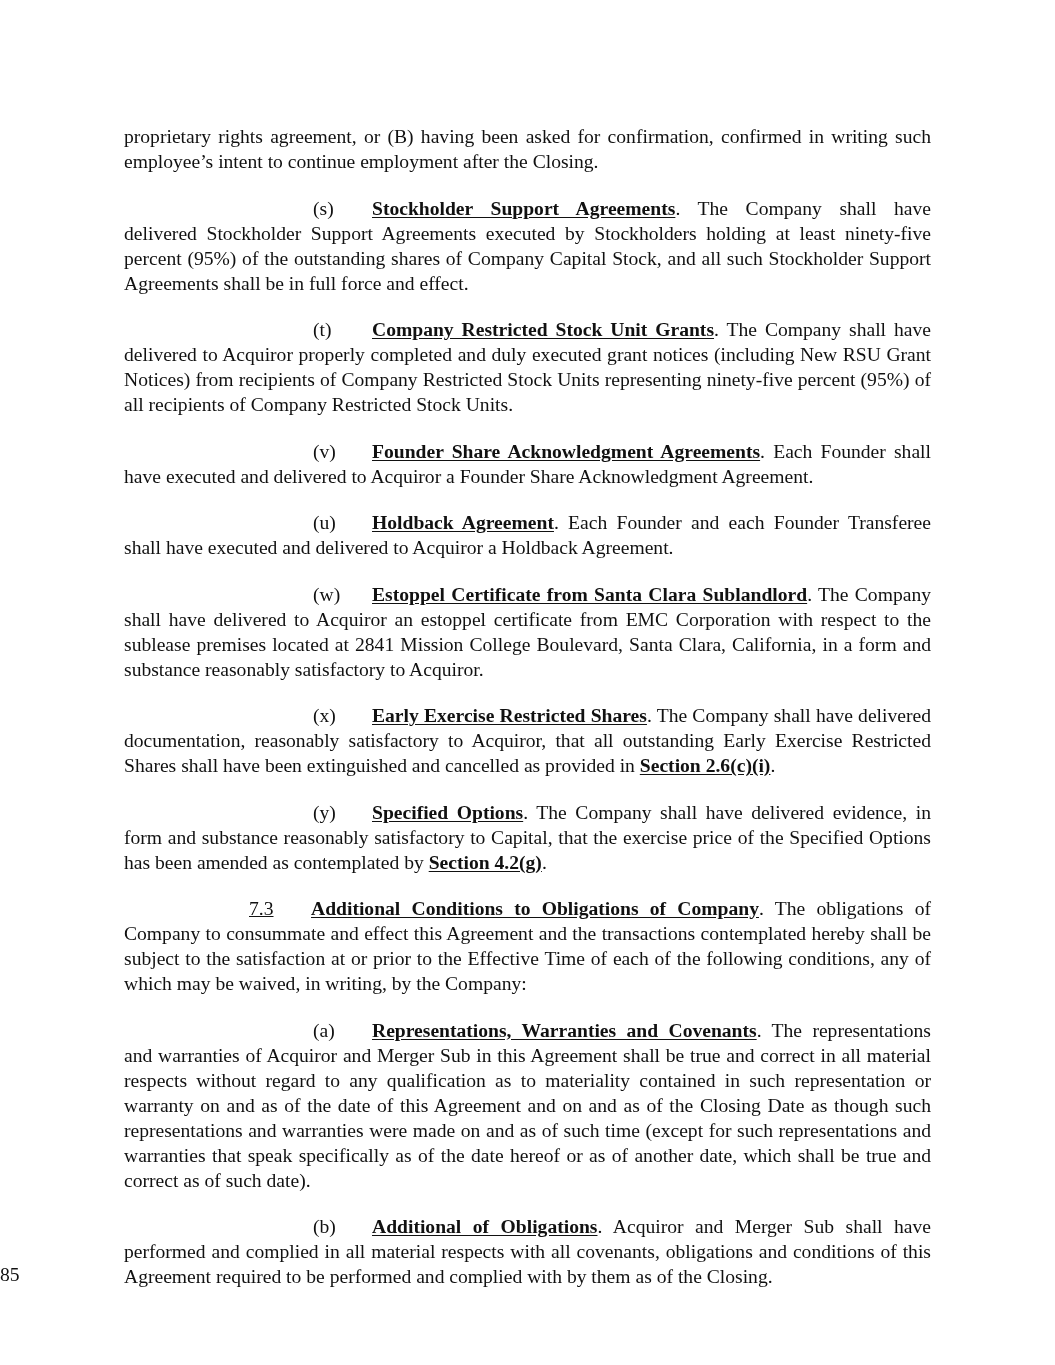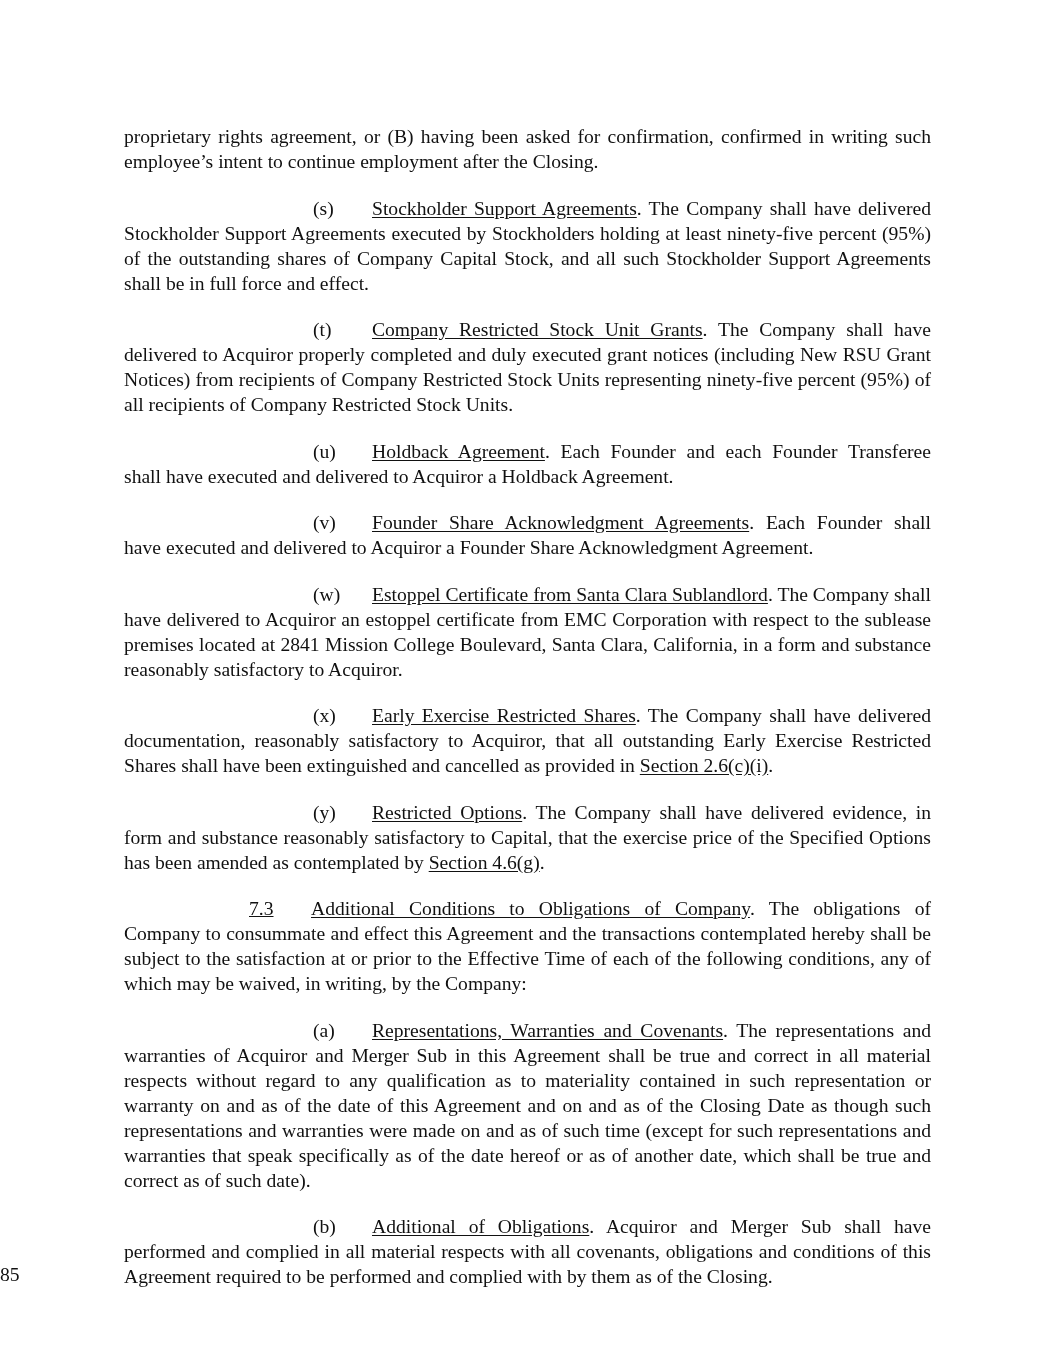--- a/index.html
+++ b/index.html
@@ -41,20 +41,21 @@
       width: 125px;
     }
     .lab-sec {
       display: inline-block;
       width: 62px;
       text-decoration: underline;
     }
     .u {
       text-decoration: underline;
       text-underline-offset: 2px;
+      font-weight: bold;
     }
     .page-number {
       position: absolute;
       top: 1263px;
       left: 0;
       width: 1055px;
       font-size: 19.6px;
       line-height: 23.5px;
     }
   </style>
@@ -62,29 +63,29 @@
 <body>
 
 <div class="page">
 
   <p class="para"><span>proprietary rights agreement, or (B) having been asked for confirmation, confirmed in writing such employee’s intent to continue employment after the Closing.</span></p>
 
   <p class="para"><span class="ind-sub"></span><span class="lab">(s)</span><span class="u">Stockholder Support Agreements</span><span>.  The Company shall have delivered Stockholder Support Agreements executed by Stockholders holding at least ninety-five percent (95%) of the outstanding shares of Company Capital Stock, and all such Stockholder Support Agreements shall be in full force and effect.</span></p>
 
   <p class="para"><span class="ind-sub"></span><span class="lab">(t)</span><span class="u">Company Restricted Stock Unit Grants</span><span>.  The Company shall have delivered to Acquiror properly completed and duly executed grant notices (including New RSU Grant Notices) from recipients of Company Restricted Stock Units representing ninety-five percent (95%) of all recipients of Company Restricted Stock Units.</span></p>
 
+  <p class="para"><span class="ind-sub"></span><span class="lab">(v)</span><span class="u">Founder Share Acknowledgment Agreements</span><span>.  Each Founder shall have executed and delivered to Acquiror a Founder Share Acknowledgment Agreement.</span></p>
+
   <p class="para"><span class="ind-sub"></span><span class="lab">(u)</span><span class="u">Holdback Agreement</span><span>.  Each Founder and each Founder Transferee shall have executed and delivered to Acquiror a Holdback Agreement.</span></p>
-
-  <p class="para"><span class="ind-sub"></span><span class="lab">(v)</span><span class="u">Founder Share Acknowledgment Agreements</span><span>.  Each Founder shall have executed and delivered to Acquiror a Founder Share Acknowledgment Agreement.</span></p>
 
   <p class="para"><span class="ind-sub"></span><span class="lab">(w)</span><span class="u">Estoppel Certificate from Santa Clara Sublandlord</span><span>.  The Company shall have delivered to Acquiror an estoppel certificate from EMC Corporation with respect to the sublease premises located at 2841 Mission College Boulevard, Santa Clara, California, in a form and substance reasonably satisfactory to Acquiror.</span></p>
 
   <p class="para"><span class="ind-sub"></span><span class="lab">(x)</span><span class="u">Early Exercise Restricted Shares</span><span>.  The Company shall have delivered documentation, reasonably satisfactory to Acquiror, that all outstanding Early Exercise Restricted Shares shall have been extinguished and cancelled as provided in </span><span class="u">Section 2.6(c)(i)</span><span>.</span></p>
 
-  <p class="para"><span class="ind-sub"></span><span class="lab">(y)</span><span class="u">Restricted Options</span><span>.  The Company shall have delivered evidence, in form and substance reasonably satisfactory to Capital, that the exercise price of the Specified Options has been amended as contemplated by </span><span class="u">Section 4.6(g)</span><span>.</span></p>
+  <p class="para"><span class="ind-sub"></span><span class="lab">(y)</span><span class="u">Specified Options</span><span>.  The Company shall have delivered evidence, in form and substance reasonably satisfactory to Capital, that the exercise price of the Specified Options has been amended as contemplated by </span><span class="u">Section 4.2(g)</span><span>.</span></p>
 
   <p class="para"><span class="ind-sec"></span><span class="lab-sec">7.3</span><span class="u">Additional Conditions to Obligations of Company</span><span>.  The obligations of Company to consummate and effect this Agreement and the transactions contemplated hereby shall be subject to the satisfaction at or prior to the Effective Time of each of the following conditions, any of which may be waived, in writing, by the Company:</span></p>
 
   <p class="para"><span class="ind-sub"></span><span class="lab">(a)</span><span class="u">Representations, Warranties and Covenants</span><span>.  The representations and warranties of Acquiror and Merger Sub in this Agreement shall be true and correct in all material respects without regard to any qualification as to materiality contained in such representation or warranty on and as of the date of this Agreement and on and as of the Closing Date as though such representations and warranties were made on and as of such time (except for such representations and warranties that speak specifically as of the date hereof or as of another date, which shall be true and correct as of such date).</span></p>
 
   <p class="para"><span class="ind-sub"></span><span class="lab">(b)</span><span class="u">Additional of Obligations</span><span>.  Acquiror and Merger Sub shall have performed and complied in all material respects with all covenants, obligations and conditions of this Agreement required to be performed and complied with by them as of the Closing.</span></p>
 
 </div>
 
 <div class="page-number">85</div>

